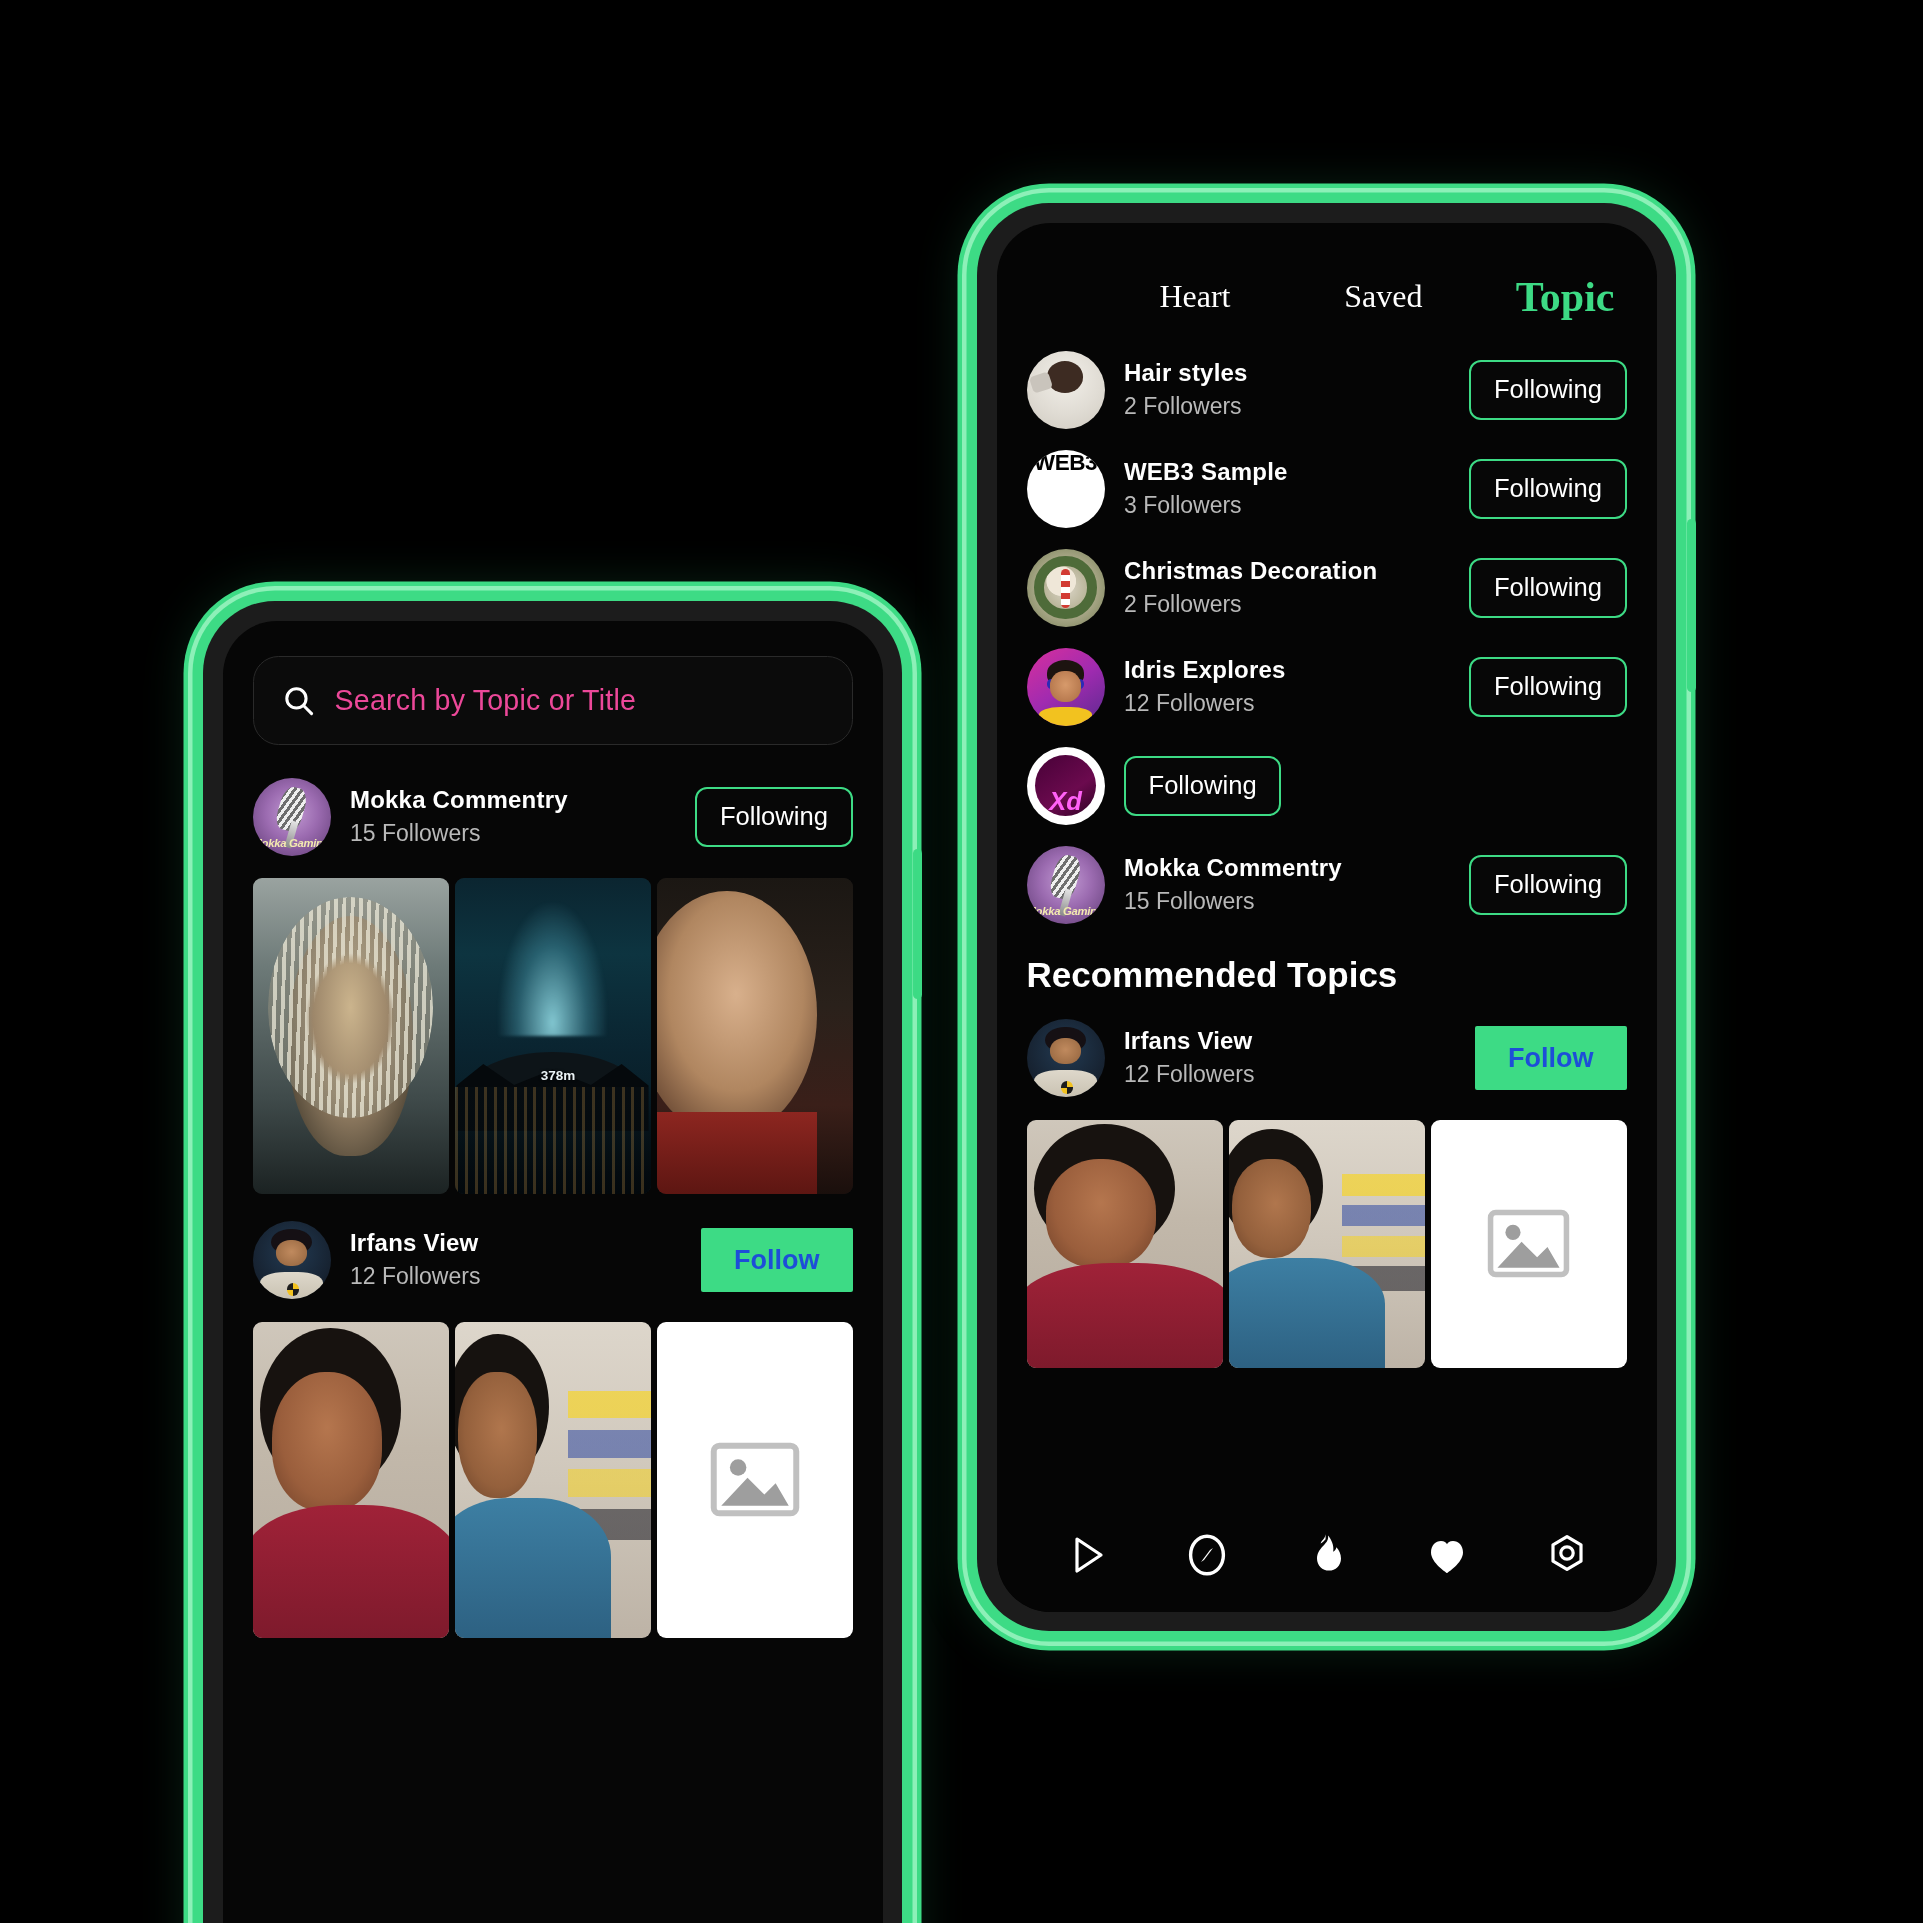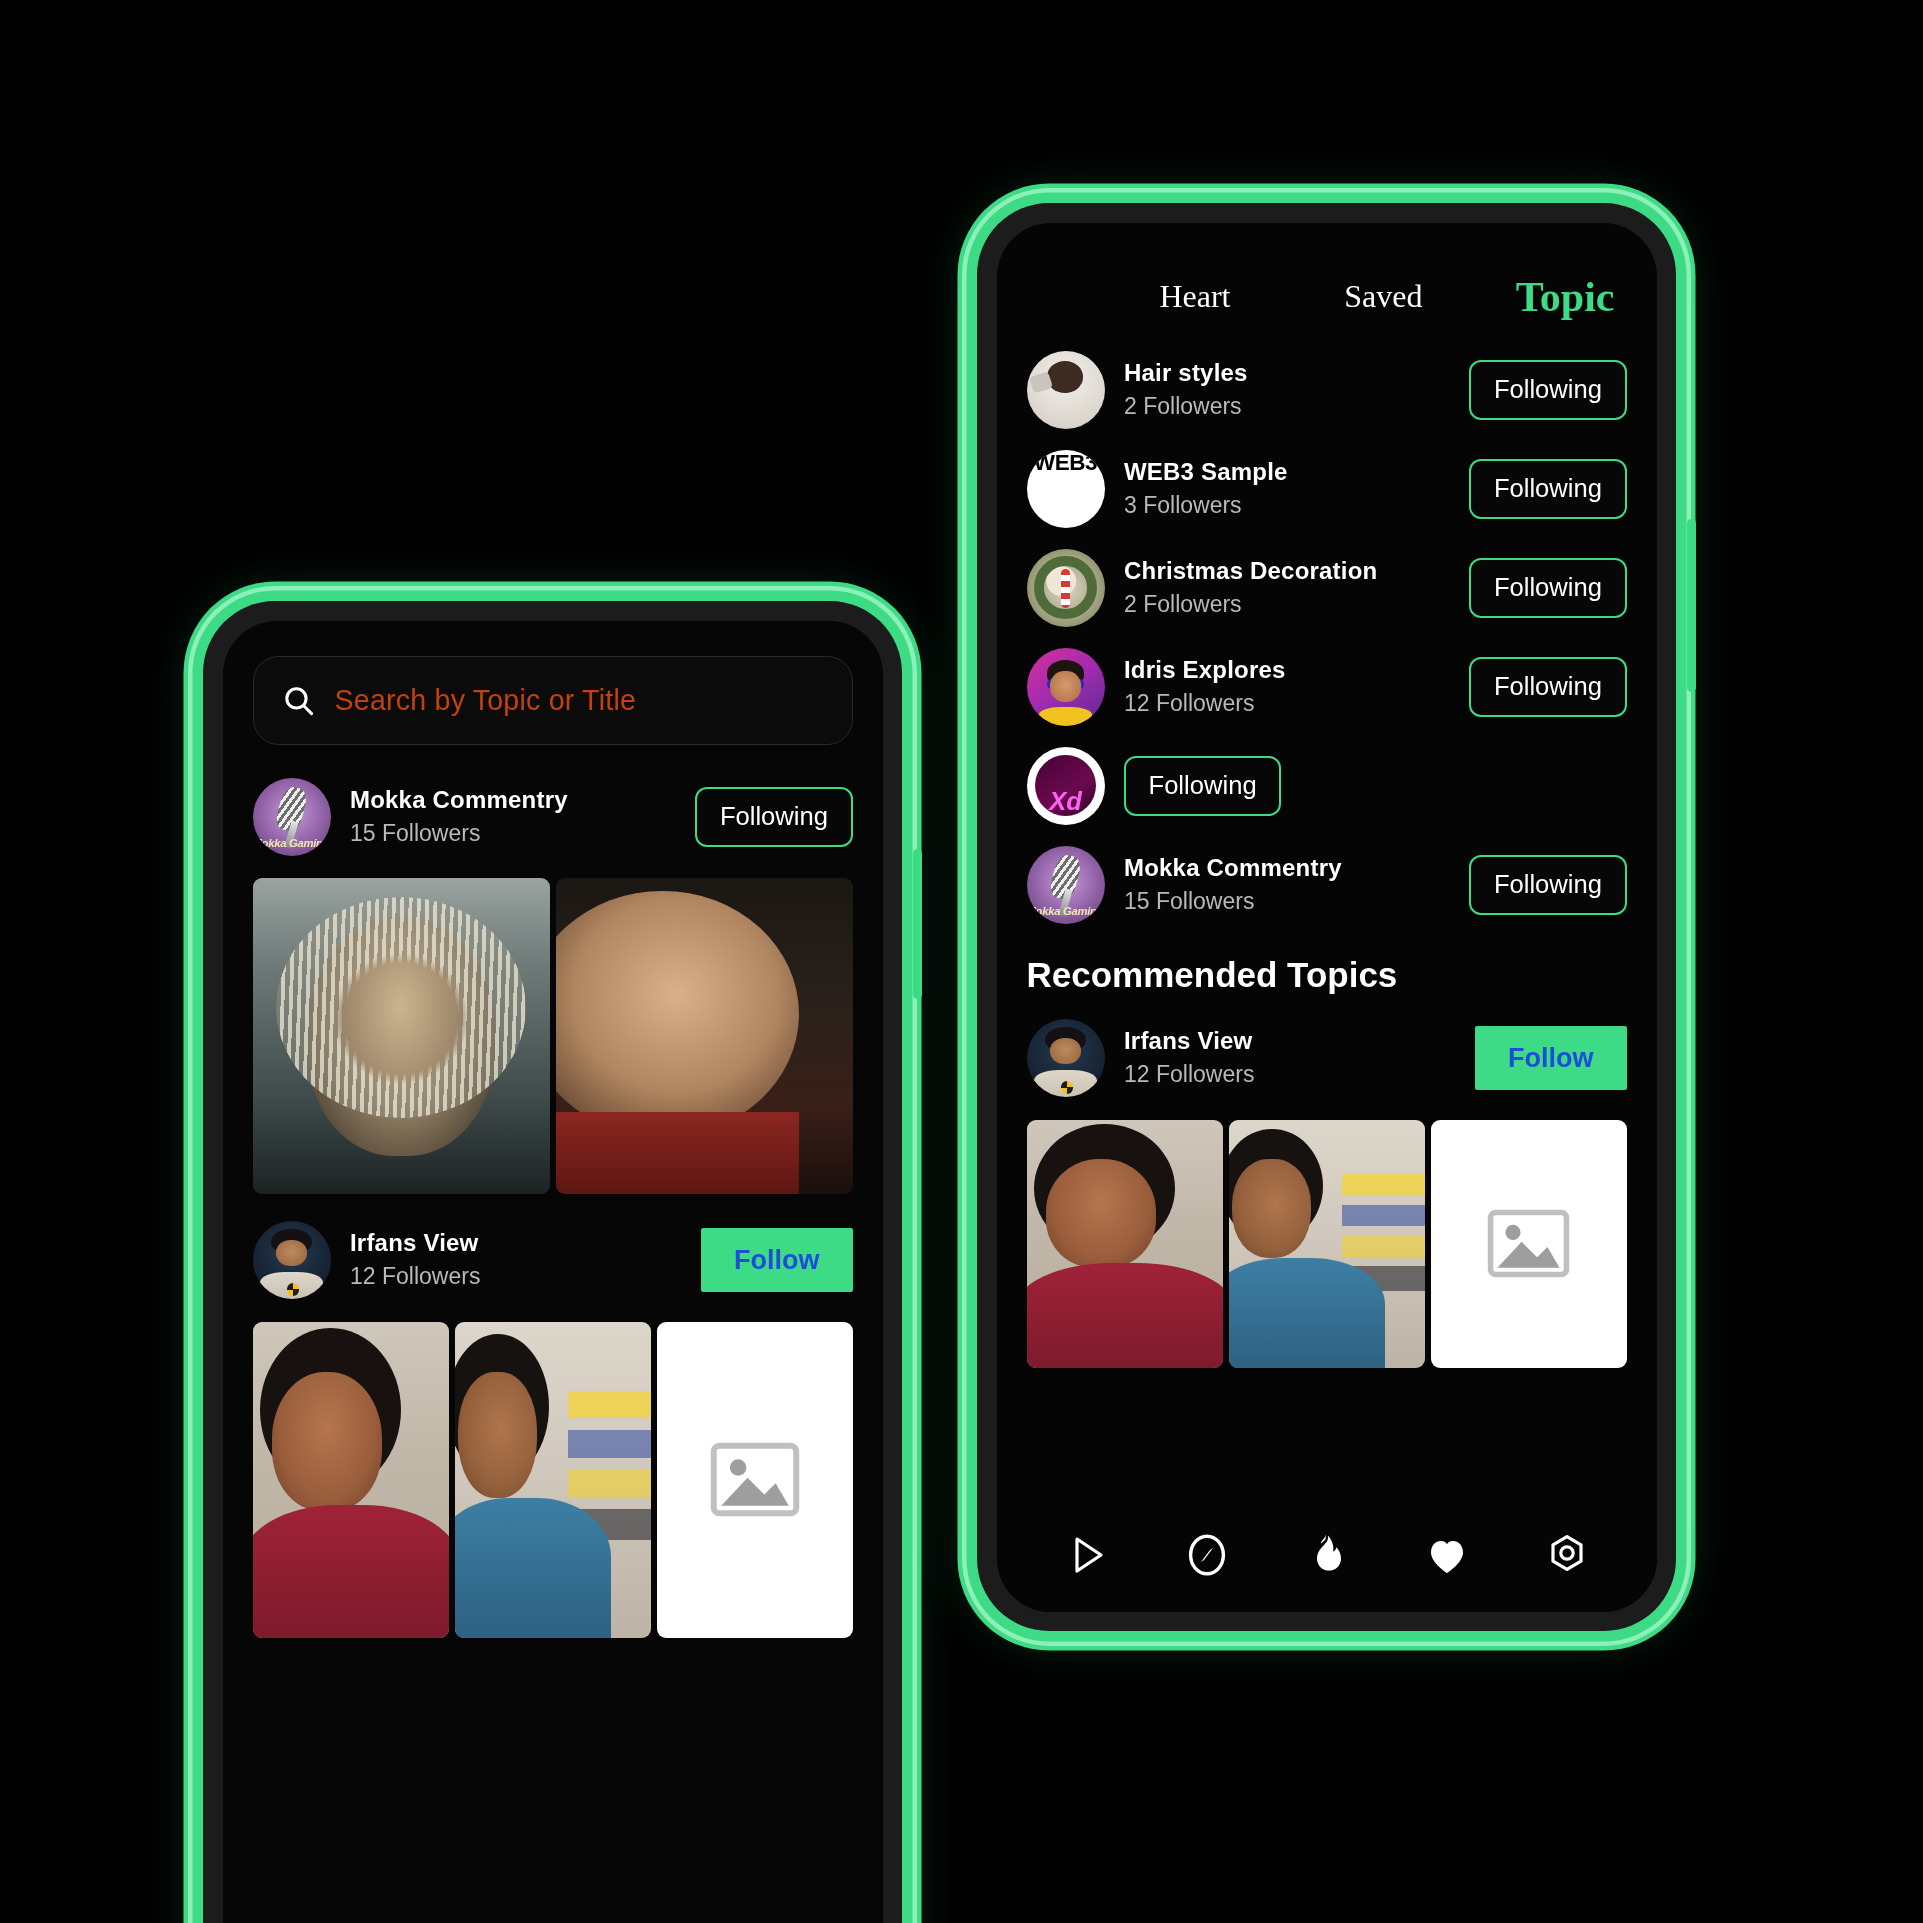--- a/index.html
+++ b/index.html
@@ -41,21 +41,21 @@
   
   .search-wrap { padding: 35px 30px 19.5px; }
   .search-bar {
     display: flex; align-items: center; gap: 19.5px;
     height: 89px; border-radius: 25.6px;
     background: #0b0b0b;
     border: 1.5px solid #2a2a2a;
     padding: 0 28.6px;
   }
   .search-ico { width: 33px; height: 33px; flex: 0 0 33px; }
-  .search-ph { color: #c2410c; font-size: 28.6px; letter-spacing: 0.2px; }
+  .search-ph { color: #ec4899; font-size: 28.6px; letter-spacing: 0.2px; }
 
   .row {
     display: flex; align-items: center;
     padding: 13.5px 30px;
     gap: 19.5px;
   }
   .avatar {
     width: 78px; height: 78px; flex: 0 0 78px;
     border-radius: 50%;
     overflow: hidden;
@@ -298,20 +298,26 @@
           <div class="row-sub">15 Followers</div>
         </div>
         <button class="btn-following">Following</button>
       </div>
 
       <div class="thumbs">
         <div class="thumb">
           <div class="art art-witcher"></div>
         </div>
         <div class="thumb">
+          <div class="art art-batman"></div>
+          <div class="bat-m"></div>
+          <div class="bat-city"></div>
+          <div class="bat-label">378m</div>
+        </div>
+        <div class="thumb">
           <div class="art art-strange"></div>
         </div>
       </div>
 
       <div class="row">
         <div class="avatar av-irfan">
           <div class="irfan-av-shirt"></div>
           <div class="irfan-av-logo"></div>
         </div>
         <div class="row-text">

